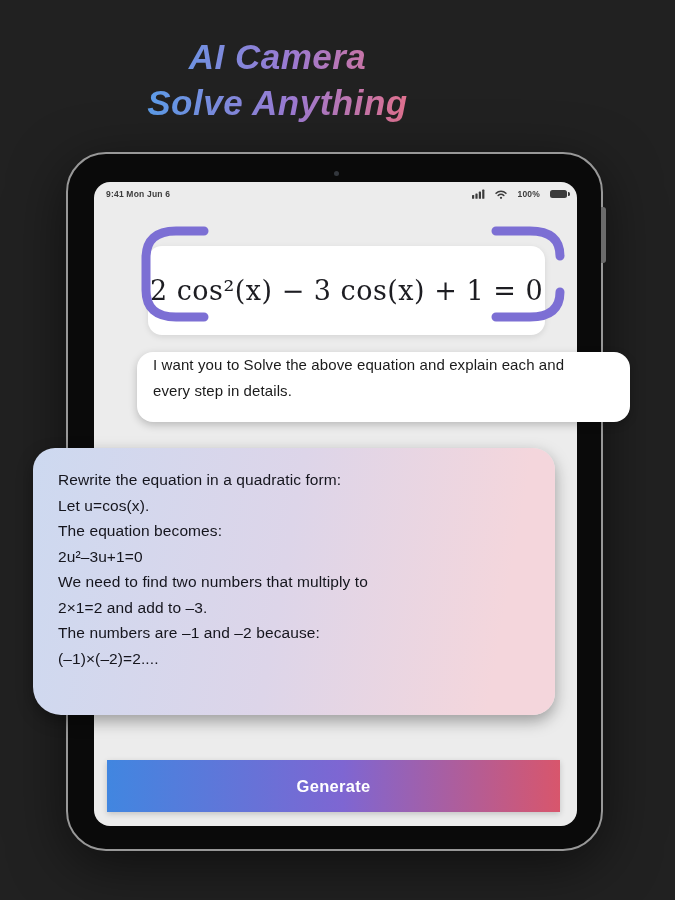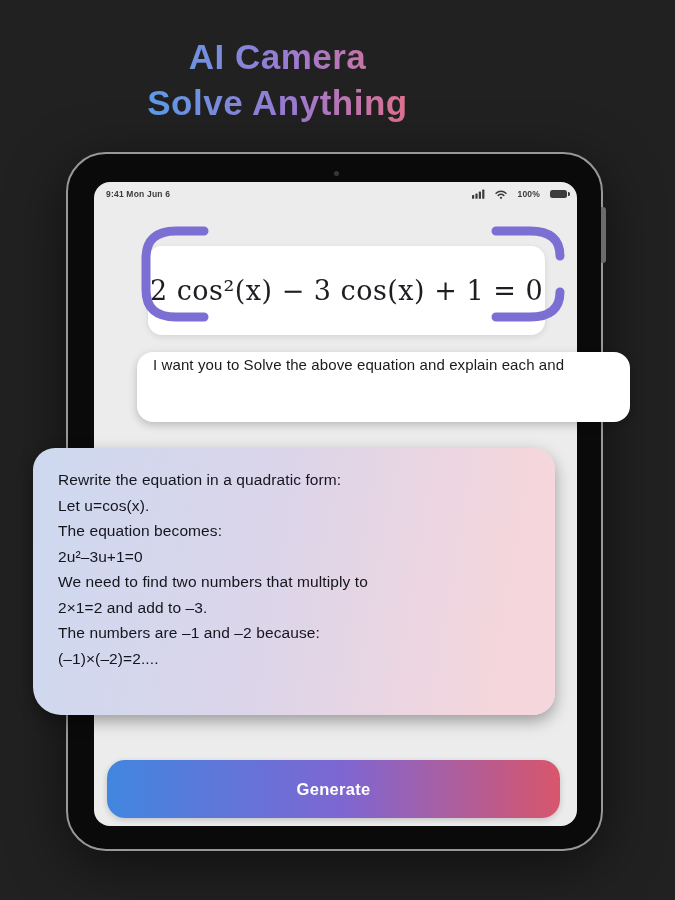--- a/index.html
+++ b/index.html
@@ -3,21 +3,21 @@
 <meta charset="utf-8">
 <style>
   html,body{margin:0;padding:0;background:#000;}
   .stage{
     position:relative;width:675px;height:900px;overflow:hidden;
     background:var(--bg);
     font-family:"Liberation Sans", sans-serif;
   }
 
   
-  .title{position:absolute;top:34px;left:0;width:555px;text-align:center;}
+  .title{position:absolute;top:34px;left:0;width:555px;text-align:center;font-style:italic;}
   .title-inner{
     display:inline-block;
     font-size:35px;font-weight:bold;line-height:46px;letter-spacing:.5px;
     background:linear-gradient(90deg,var(--title-grad-1) 0%,var(--title-grad-2) 55%,var(--title-grad-3) 100%);
     -webkit-background-clip:text;background-clip:text;
     -webkit-text-fill-color:transparent;color:transparent;
   }
   .title-line{display:block;}
 
   
@@ -84,22 +84,22 @@
     background:linear-gradient(100deg,var(--bubble-blue) 0%,var(--bubble-lav) 48%,var(--bubble-pink) 88%);
     border-radius:22px;border-bottom-left-radius:28px;
     box-shadow:0 6px 16px rgba(0,0,0,.35);
     padding:19px 24px 0 25px;
     font-size:15.5px;line-height:25.5px;color:#15151d;letter-spacing:.1px;
     z-index:5;
   }
 
   
   .generate{
-    position:absolute;left:107px;top:760px;width:453px;height:58px;
-    border:none;border-radius:18px;cursor:pointer;
+    position:absolute;left:107px;top:760px;width:453px;height:52px;
+    border:none;border-radius:0;cursor:pointer;
     background:linear-gradient(90deg,var(--btn-blue) 0%,var(--btn-purple) 52%,var(--btn-red) 100%);
     color:#fff;font-family:"Liberation Sans", sans-serif;
     font-size:16.5px;font-weight:bold;letter-spacing:.3px;
     box-shadow:0 2px 6px rgba(0,0,0,.18);
     z-index:6;
   }
 </style>
 </head>
 <body>
 
@@ -142,20 +142,21 @@
     <span class="eq-text">2 cos²(x) − 3 cos(x) + 1 = 0</span>
   </div>
   <svg class="brackets" width="430" height="104" viewBox="0 0 430 104">
     <path d="M 66 9 H 38 Q 8 9 8 36 V 68 Q 8 95 38 95 H 66"></path>
     <path d="M 358 9 H 392 Q 422 9 422 34"></path>
     <path d="M 422 70 Q 422 95 392 95 H 358"></path>
   </svg>
 
   <div class="q-bubble">
     <div>I want you to Solve the above equation and explain each and</div>
+    <div>every step in details.</div>
   </div>
 
   <div class="a-bubble">
     <div>Rewrite the equation in a quadratic form:</div>
     <div>Let u=cos(x).</div>
     <div>The equation becomes:</div>
     <div>2u²–3u+1=0</div>
     <div>We need to find two numbers that multiply to</div>
     <div>2×1=2 and add to –3.</div>
     <div>The numbers are –1 and –2 because:</div>

